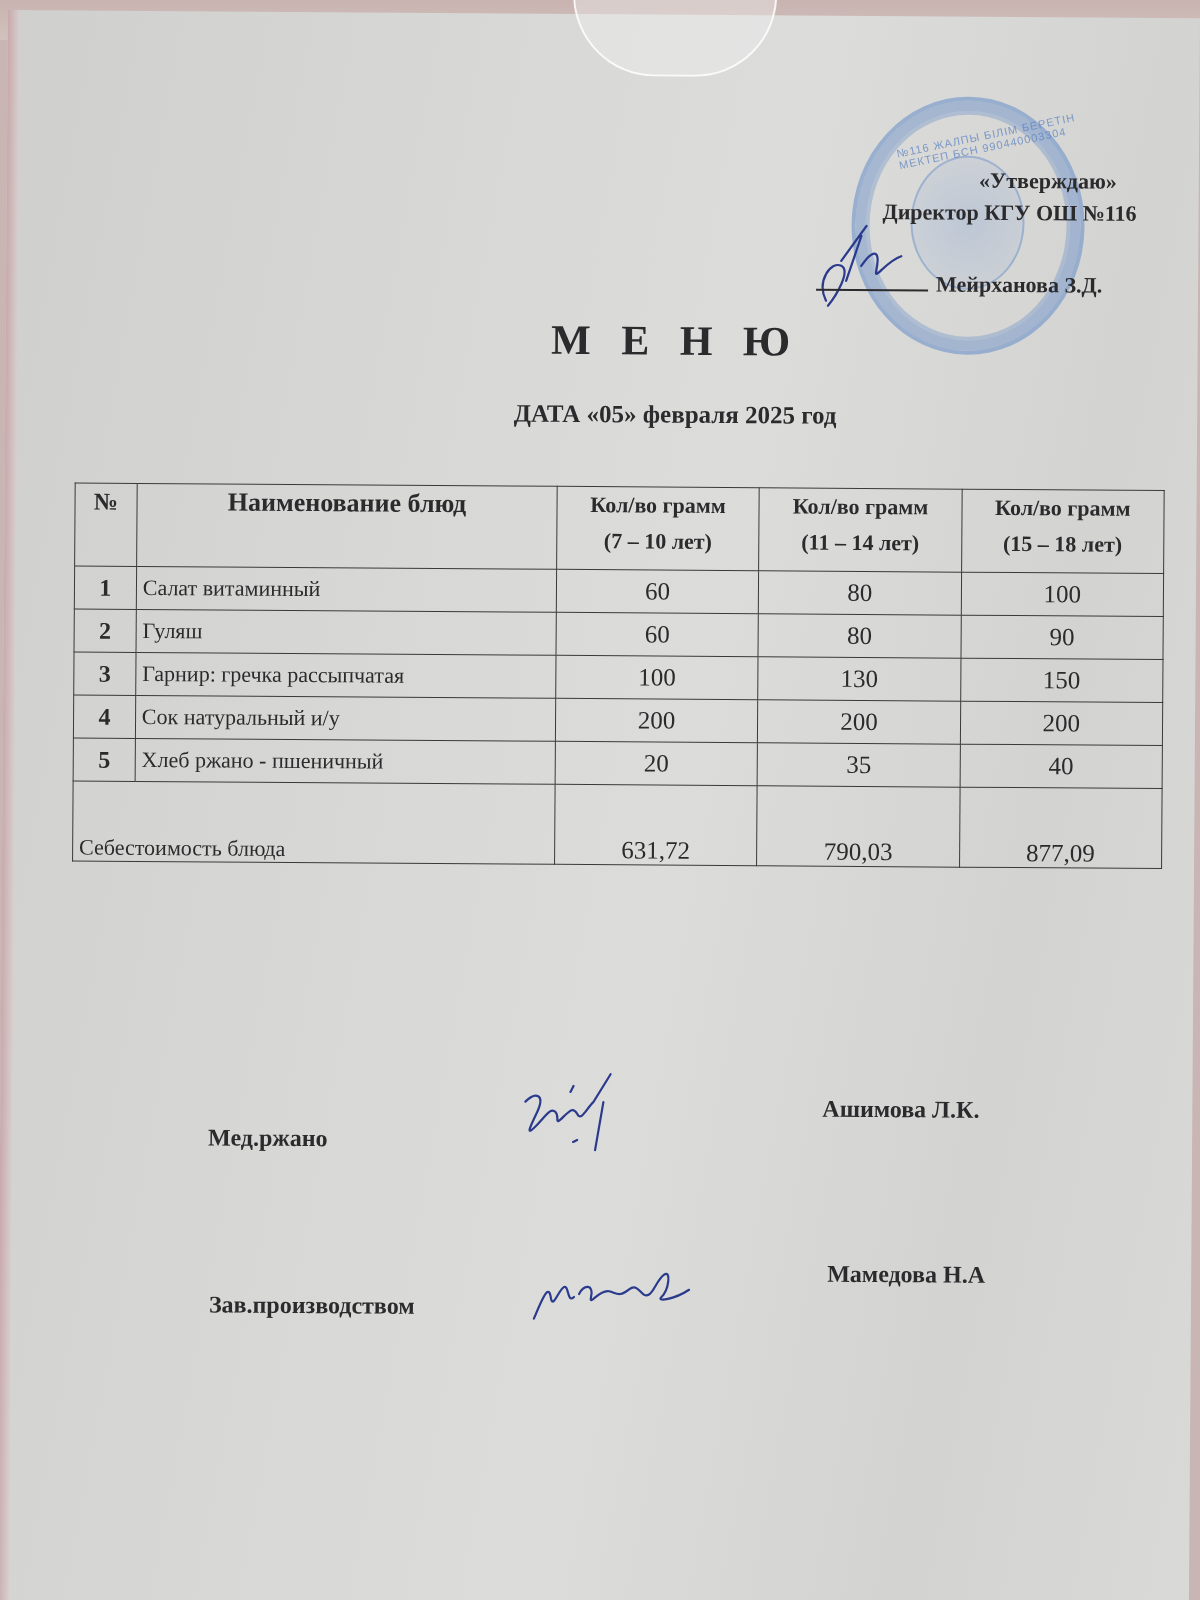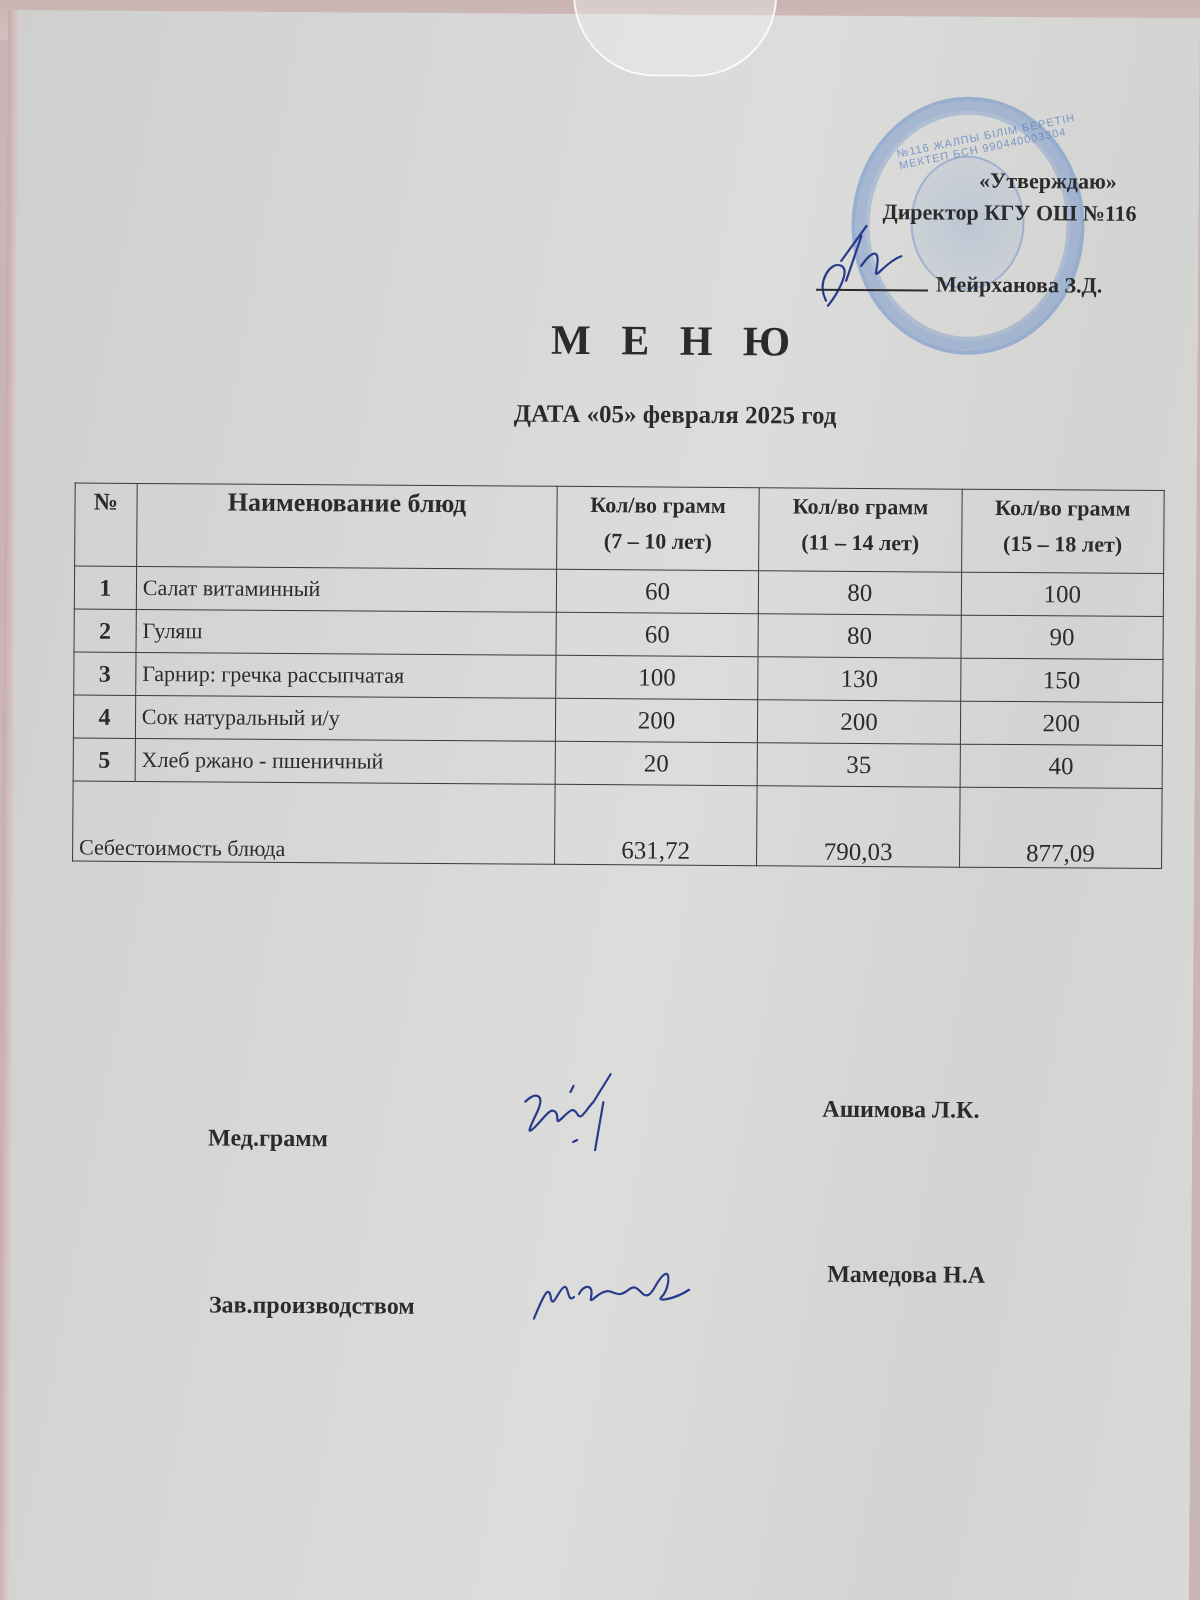--- a/index.html
+++ b/index.html
@@ -180,21 +180,21 @@
     </tr>
     <tr class="total-row">
       <td colspan="2" class="total-label">Себестоимость блюда</td>
       <td class="total-val">631,72</td>
       <td class="total-val">790,03</td>
       <td class="total-val">877,09</td>
     </tr>
   </tbody>
     </table>
 
-  <div class="signoff" style="left:208px; top:1113px;">Мед.грамм</div>
+  <div class="signoff" style="left:208px; top:1113px;">Мед.ржано</div>
   <svg class="signature" style="left:515px; top:1058px;" width="110" height="85" viewBox="0 0 110 85">
     <path d="M10,30 C20,20 30,22 22,40 C15,55 10,65 20,55 C30,45 35,35 40,40 C45,45 38,55 48,45 C55,38 58,35 62,42 C66,50 72,35 78,30 L95,2 M88,30 L80,78 M55,20 L58,14 M58,70 L62,68" fill="none" stroke="#2a3a8c" stroke-width="2.2" stroke-linecap="round"></path>
   </svg>
   <div class="signoff" style="left:822px; top:1080px;">Ашимова Л.К.</div>
 
   <div class="signoff" style="left:210px; top:1280px;">Зав.производством</div>
   <svg class="signature" style="left:530px; top:1245px;" width="170" height="70" viewBox="0 0 170 70">
     <path d="M5,60 C15,35 20,25 22,40 C24,50 30,30 35,28 C40,26 38,45 45,38 M50,35 C55,25 65,25 62,38 C60,48 70,30 80,32 C88,34 90,38 100,30 C110,22 112,40 120,35 C125,32 128,20 135,15 C142,10 140,30 132,38 C128,42 145,40 160,30" fill="none" stroke="#2a3a8c" stroke-width="2.2" stroke-linecap="round"></path>
   </svg>
   <div class="signoff" style="left:828px; top:1245px;">Мамедова Н.А</div>

